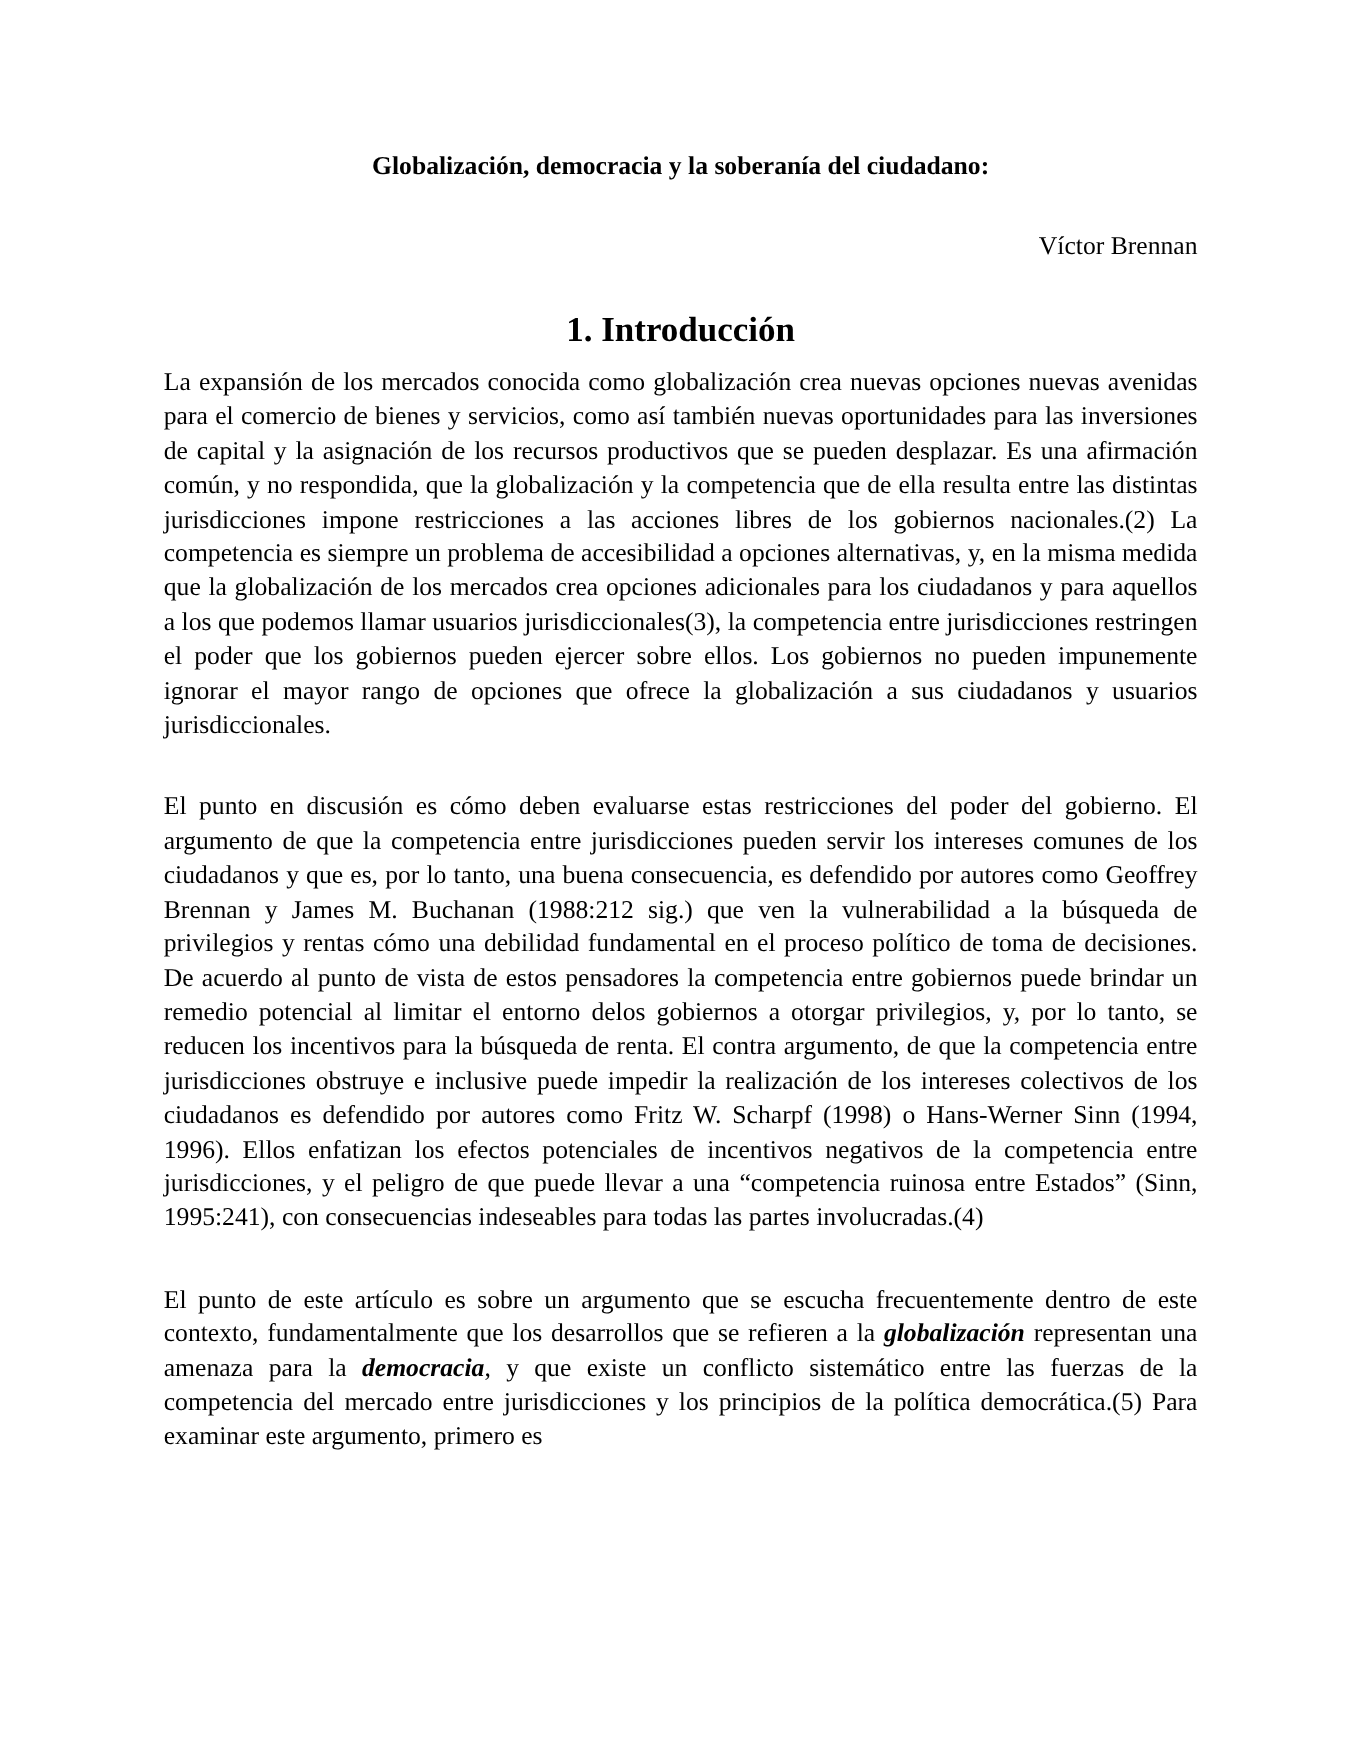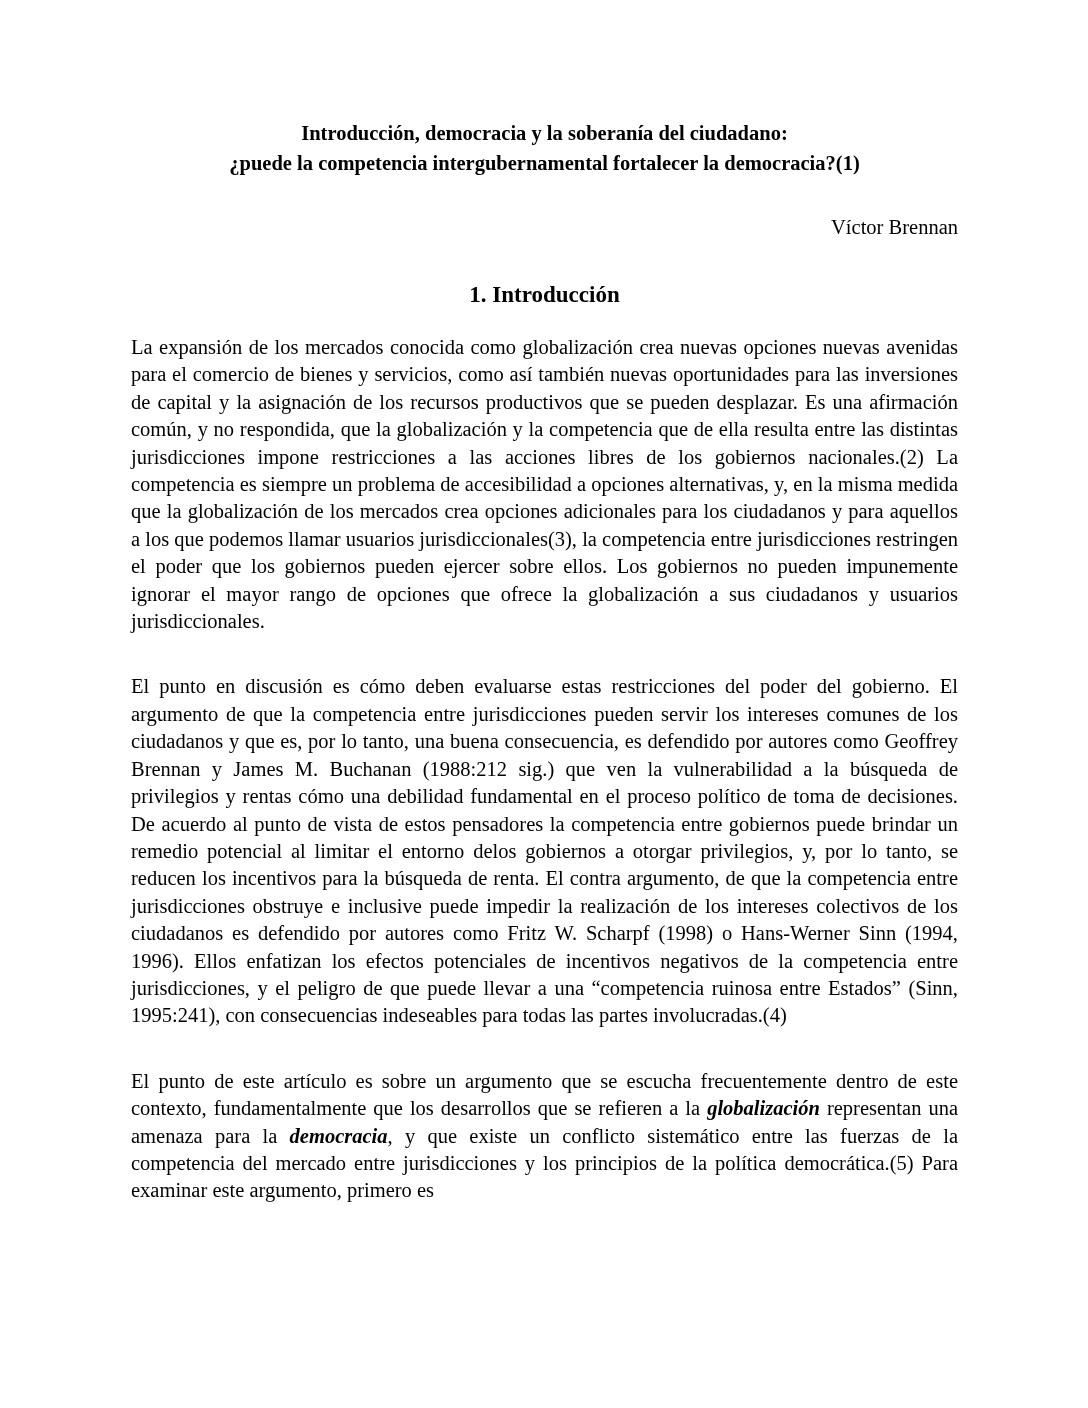--- a/index.html
+++ b/index.html
@@ -28,48 +28,47 @@
     text-align: center;
   }
   .author {
     margin-top: 36px;
     font-size: 20.5px;
     line-height: 27px;
     text-align: right;
   }
   .section-heading {
     margin: 40px 0 0 0;
-    font-size: 23px;
+    font-size: 28px;
     font-weight: bold;
     line-height: 27px;
     text-align: center;
   }
   .body-para {
     margin: 38px 0 0 0;
     font-size: 20.5px;
     line-height: 27.4px;
     text-align: justify;
     text-justify: inter-word;
   }
   .body-para.first {
-    margin-top: 26px;
+    margin-top: 15px;
   }
   .italic {
     font-style: italic;
     font-weight: bold;
   }
 </style>
 </head>
 <body>
 
 <div class="page">
 
   <h1 class="title">
-    <span>Introducción, democracia y la soberanía del ciudadano:</span><br>
-    <span>¿puede la competencia intergubernamental fortalecer la democracia?(1)</span>
+    <span>Globalización, democracia y la soberanía del ciudadano:</span><br>
   </h1>
 
   <div class="author">Víctor Brennan</div>
 
   <h2 class="section-heading">1. Introducción</h2>
 
   <p class="body-para first">La expansión de los mercados conocida como globalización crea nuevas opciones nuevas avenidas para el comercio de bienes y servicios, como así también nuevas oportunidades para las inversiones de capital y la asignación de los recursos productivos que se pueden desplazar. Es una afirmación común, y no respondida, que la globalización y la competencia que de ella resulta entre las distintas jurisdicciones impone restricciones a las acciones libres de los gobiernos nacionales.(2) La competencia es siempre un problema de accesibilidad a opciones alternativas, y, en la misma medida que la globalización de los mercados crea opciones adicionales para los ciudadanos y para aquellos a los que podemos llamar usuarios jurisdiccionales(3), la competencia entre jurisdicciones restringen el poder que los gobiernos pueden ejercer sobre ellos. Los gobiernos no pueden impunemente ignorar el mayor rango de opciones que ofrece la globalización a sus ciudadanos y usuarios jurisdiccionales.</p>
 
   <p class="body-para">El punto en discusión es cómo deben evaluarse estas restricciones del poder del gobierno. El argumento de que la competencia entre jurisdicciones pueden servir los intereses comunes de los ciudadanos y que es, por lo tanto, una buena consecuencia, es defendido por autores como Geoffrey Brennan y James M. Buchanan (1988:212 sig.) que ven la vulnerabilidad a la búsqueda de privilegios y rentas cómo una debilidad fundamental en el proceso político de toma de decisiones. De acuerdo al punto de vista de estos pensadores la competencia entre gobiernos puede brindar un remedio potencial al limitar el entorno delos gobiernos a otorgar privilegios, y, por lo tanto, se reducen los incentivos para la búsqueda de renta. El contra argumento, de que la competencia entre jurisdicciones obstruye e inclusive puede impedir la realización de los intereses colectivos de los ciudadanos es defendido por autores como Fritz W. Scharpf (1998) o Hans-Werner Sinn (1994, 1996). Ellos enfatizan los efectos potenciales de incentivos negativos de la competencia entre jurisdicciones, y el peligro de que puede llevar a una “competencia ruinosa entre Estados” (Sinn, 1995:241), con consecuencias indeseables para todas las partes involucradas.(4)</p>
 

